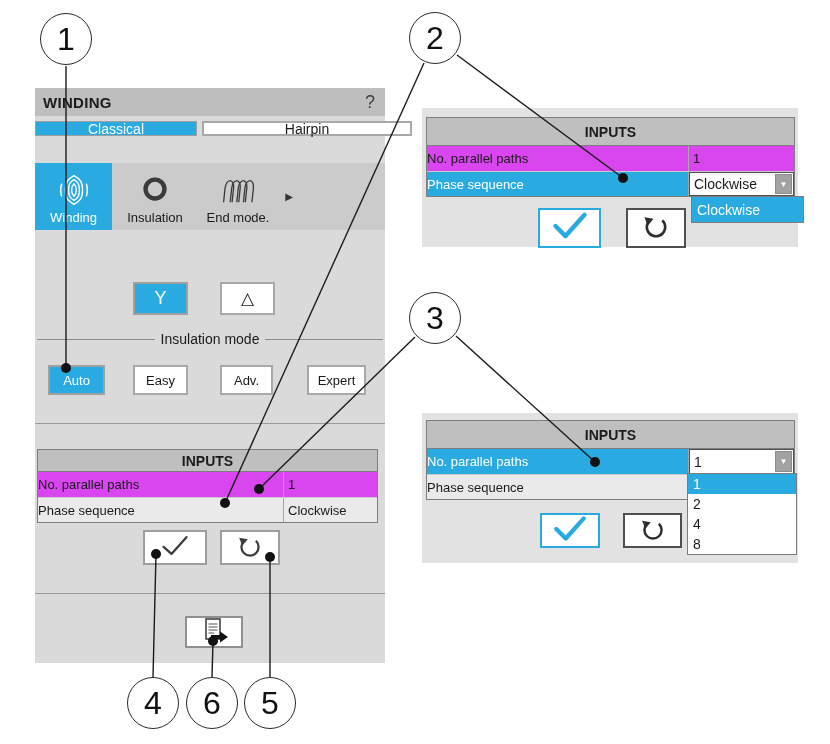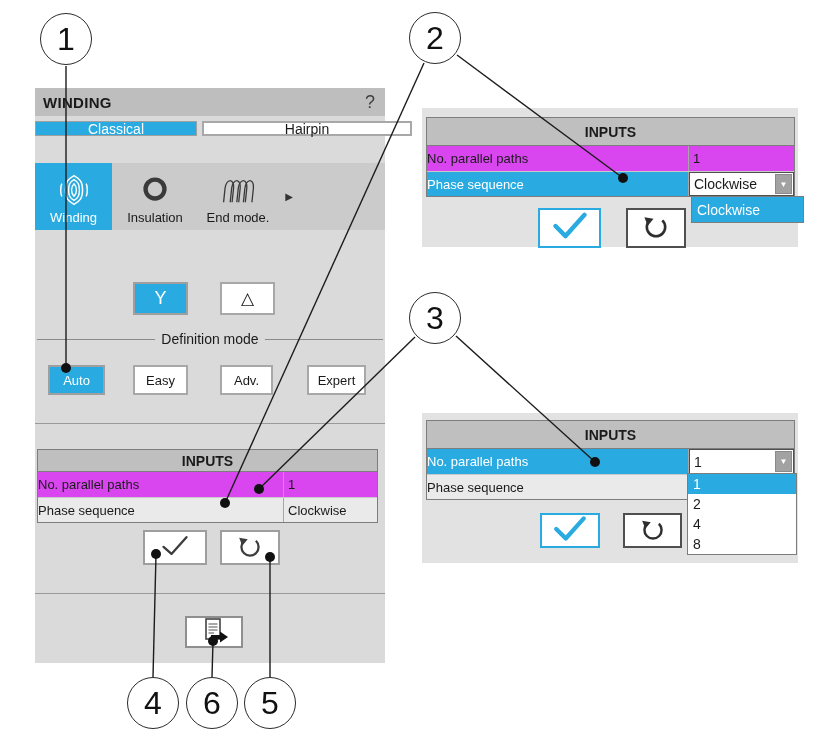--- a/index.html
+++ b/index.html
@@ -174,21 +174,21 @@
 
     <div id="btn-wye" class="sqbtn active">
       <span>Y</span>
     </div>
     <div id="btn-delta" class="sqbtn plain">
       <span>△</span>
     </div>
 
     <div id="fs-mode" class="fieldset">
       <span class="fs-line"></span>
-      <span class="fs-title">Definition mode</span>
+      <span class="fs-title">Insulation mode</span>
       <span class="fs-line"></span>
     </div>
 
     <div id="btn-auto" class="sqbtn active">
       <span>Auto</span>
     </div>
     <div id="btn-easy" class="sqbtn plain">
       <span>Easy</span>
     </div>
     <div id="btn-adv" class="sqbtn plain">

